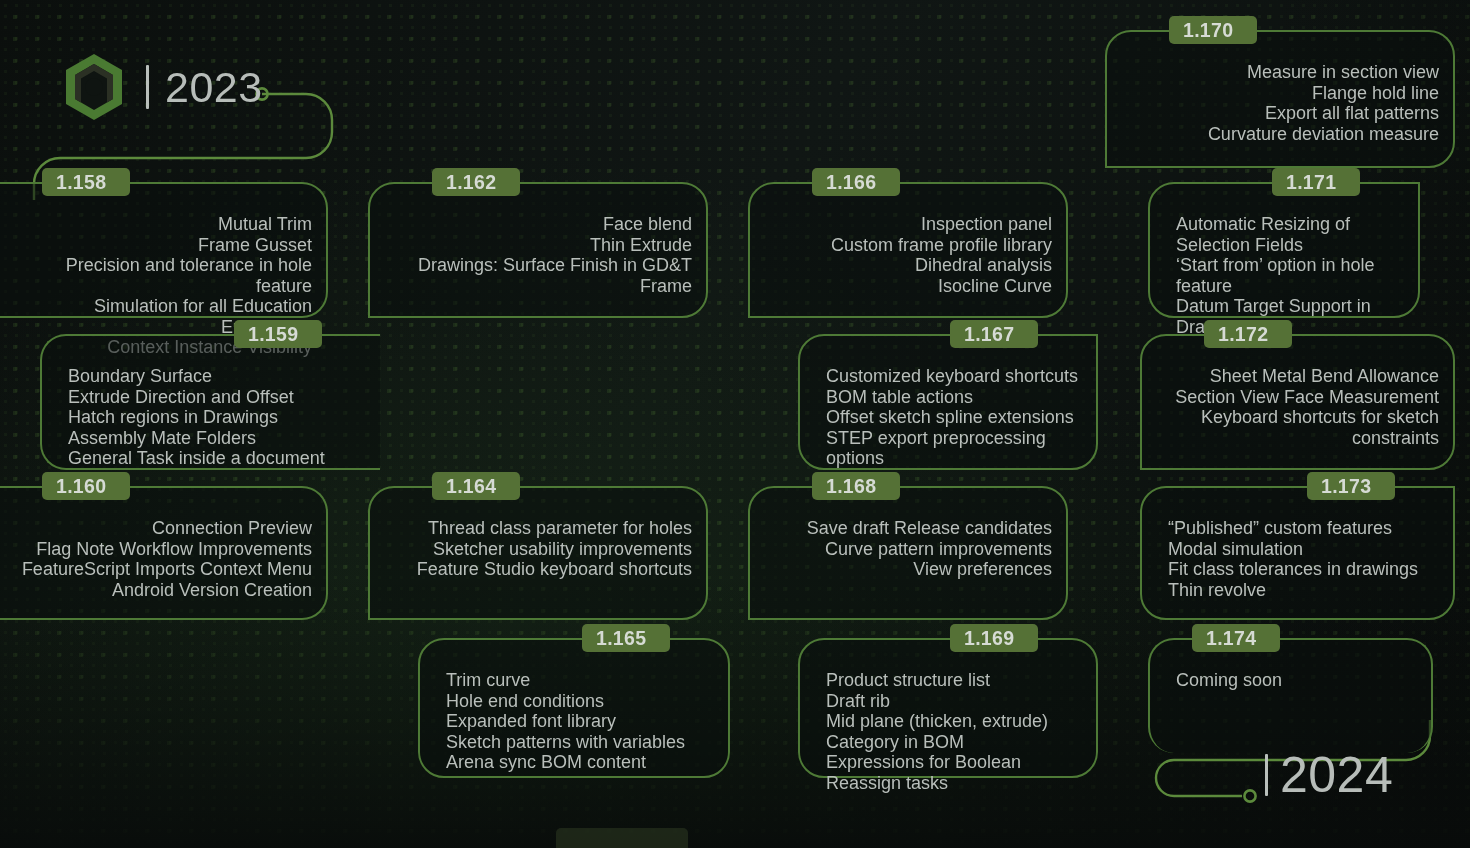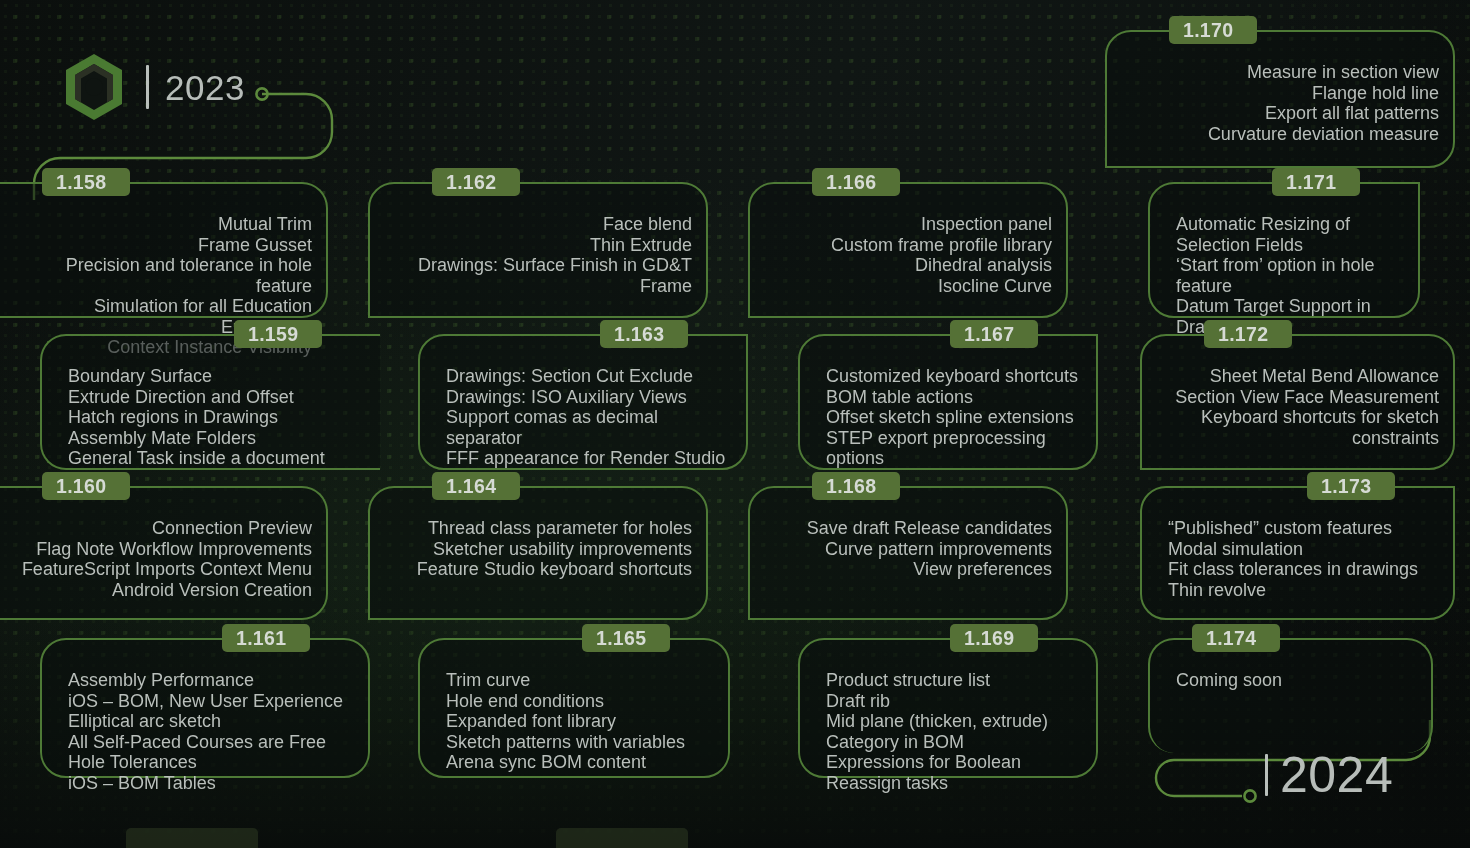--- a/index.html
+++ b/index.html
@@ -44,21 +44,21 @@
     z-index: 8;
   }
   #logo { width: 64px; height: 70px; display: block; }
   .year-sep {
     width: 3px; height: 44px;
     background: #b9bfbb;
     margin: 0 16px 0 20px;
     border-radius: 1px;
   }
   .year-text {
-    font-size: 35px;
+    font-size: 43px;
     letter-spacing: 0.5px;
     color: #b7bdb9;
     font-weight: 400;
     line-height: 1;
   }
 
   
   .wire { position: absolute; z-index: 2; }
   .wire svg { display: block; overflow: visible; }
   .wire path, .wire circle, .wire line { vector-effect: non-scaling-stroke; }
@@ -196,51 +196,30 @@
   <div class="card align-right r-tr r-br no-l" style="left:-20px; top:486px; width:348px; height:134px;">
     <div class="badge b-left">1.160</div>
     <div class="body">
         <div>Connection Preview</div>
         <div>Flag Note Workflow Improvements</div>
         <div>FeatureScript Imports Context Menu</div>
         <div>Android Version Creation</div>
       </div>
   </div>
 
-  <div class="card align-left r-tl r-bl r-tr r-br" style="left:40px; top:638px; width:330px; height:140px;">
-    <div class="badge b-right">1.161</div>
-    <div class="body">
-        <div>Assembly Performance</div>
-        <div>iOS – BOM, New User Experience</div>
-        <div>Elliptical arc sketch</div>
-        <div>All Self-Paced Courses are Free</div>
-        <div>Hole Tolerances</div>
-        <div>iOS – BOM Tables</div>
-      </div>
-    <div class="peek-badge" style="left:84px;bottom:-78px;"></div>
-  </div>
 
   <div class="card align-right r-tr r-br r-tl" style="left:368px; top:182px; width:340px; height:136px;">
     <div class="badge b-left">1.162</div>
     <div class="body">
         <div>Face blend</div>
         <div>Thin Extrude</div>
         <div>Drawings: Surface Finish in GD&amp;T Frame</div>
       </div>
   </div>
 
-  <div class="card align-left r-tl r-bl r-br" style="left:418px; top:334px; width:330px; height:136px;">
-    <div class="badge b-right">1.163</div>
-    <div class="body">
-        <div>Drawings: Section Cut Exclude</div>
-        <div>Drawings: ISO Auxiliary Views</div>
-        <div>Support comas as decimal separator</div>
-        <div>FFF appearance for Render Studio</div>
-      </div>
-  </div>
 
   <div class="card align-right r-tr r-br r-tl" style="left:368px; top:486px; width:340px; height:134px;">
     <div class="badge b-left">1.164</div>
     <div class="body">
         <div>Thread class parameter for holes</div>
         <div>Sketcher usability improvements</div>
         <div>Feature Studio keyboard shortcuts</div>
       </div>
   </div>
 

